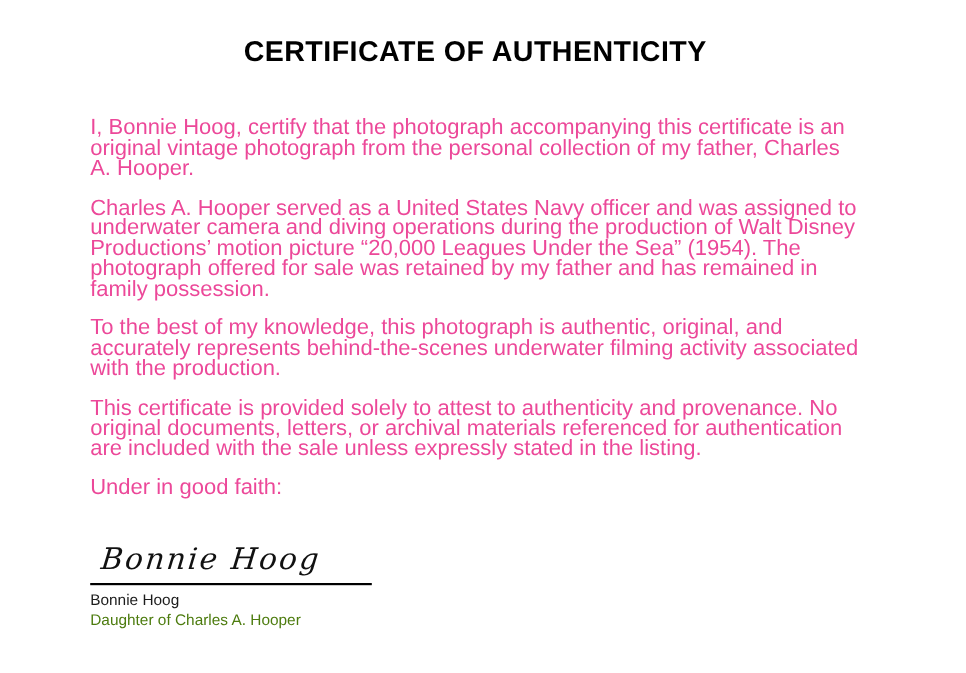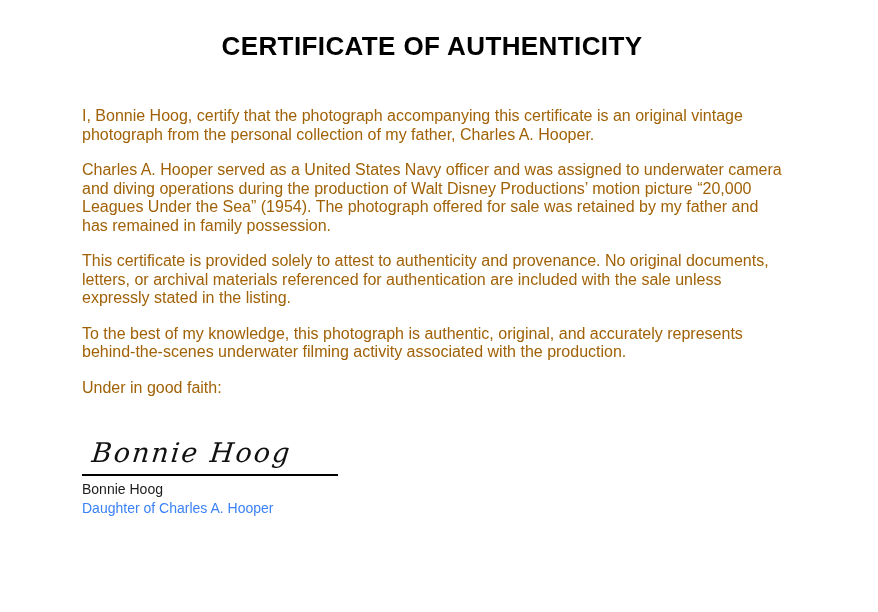--- a/index.html
+++ b/index.html
@@ -27,23 +27,23 @@
     font-size: 26px;
     font-weight: bold;
     letter-spacing: 0.4px;
     text-align: center;
     color: #000000;
     font-family: "Liberation Sans", sans-serif;
   }
   .para {
     width: 700px;
     margin: 0 0 17px 0;
-    font-size: 16px;
+    font-size: 20px;
     line-height: 18.5px;
-    color: #a16207;
+    color: #ec4899;
   }
   .closing {
     margin-bottom: 0;
   }
   .sig-block {
     margin-top: 42px;
   }
   .sig-script {
     display: inline-block;
     margin-left: 10px;
@@ -63,37 +63,37 @@
   }
   .printed-name {
     margin-top: 4px;
     font-size: 14px;
     line-height: 18.5px;
     color: #1c1c1c;
   }
   .printed-title {
     font-size: 14px;
     line-height: 18.5px;
-    color: #3b82f6;
+    color: #4d7c0f;
   }
 </style>
 </head>
 <body>
 
 <div class="page">
 
   <h1 class="doc-title">CERTIFICATE OF AUTHENTICITY</h1>
 
   <p class="para">I, Bonnie Hoog, certify that the photograph accompanying this certificate is an original vintage photograph from the personal collection of my father, Charles A. Hooper.</p>
 
   <p class="para">Charles A. Hooper served as a United States Navy officer and was assigned to underwater camera and diving operations during the production of Walt Disney Productions’ motion picture “20,000 Leagues Under the Sea” (1954). The photograph offered for sale was retained by my father and has remained in family possession.</p>
 
+  <p class="para">To the best of my knowledge, this photograph is authentic, original, and accurately represents behind-the-scenes underwater filming activity associated with the production.</p>
+
   <p class="para">This certificate is provided solely to attest to authenticity and provenance. No original documents, letters, or archival materials referenced for authentication are included with the sale unless expressly stated in the listing.</p>
-
-  <p class="para">To the best of my knowledge, this photograph is authentic, original, and accurately represents behind-the-scenes underwater filming activity associated with the production.</p>
 
   <p class="para closing">Under in good faith:</p>
 
   <div class="sig-block">
     <span class="sig-script">Bonnie Hoog</span>
     <div class="sig-line"></div>
     <div class="printed-name">Bonnie Hoog</div>
     <div class="printed-title">Daughter of Charles A. Hooper</div>
   </div>
 

